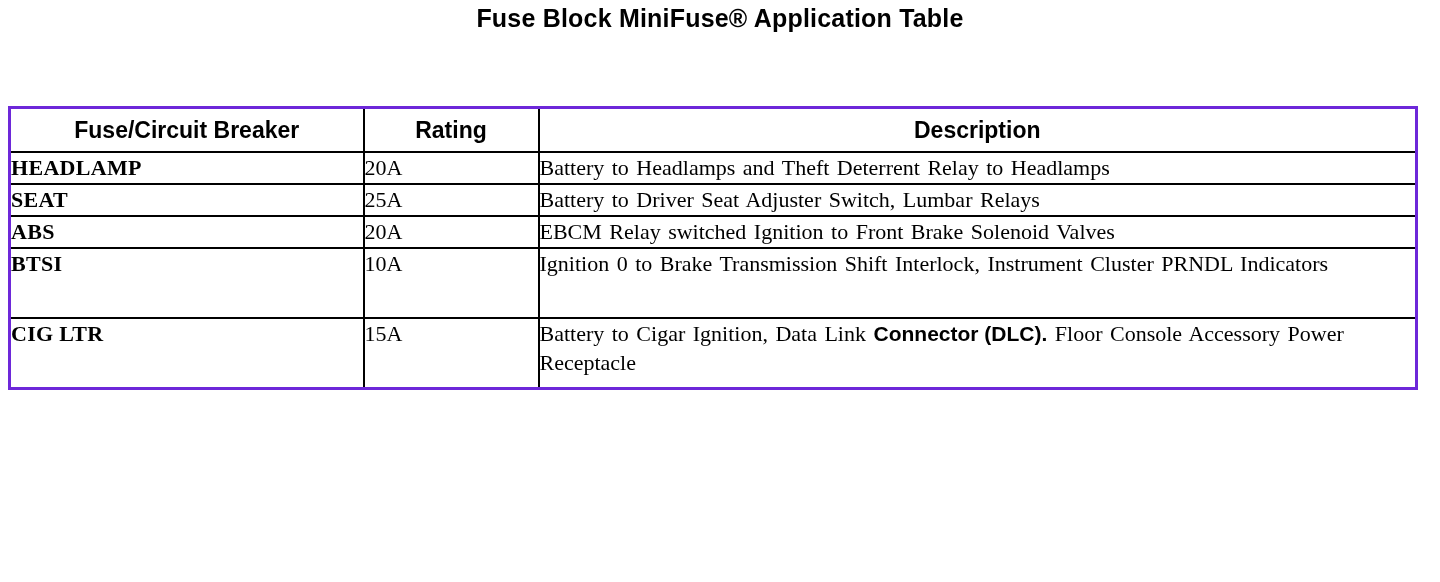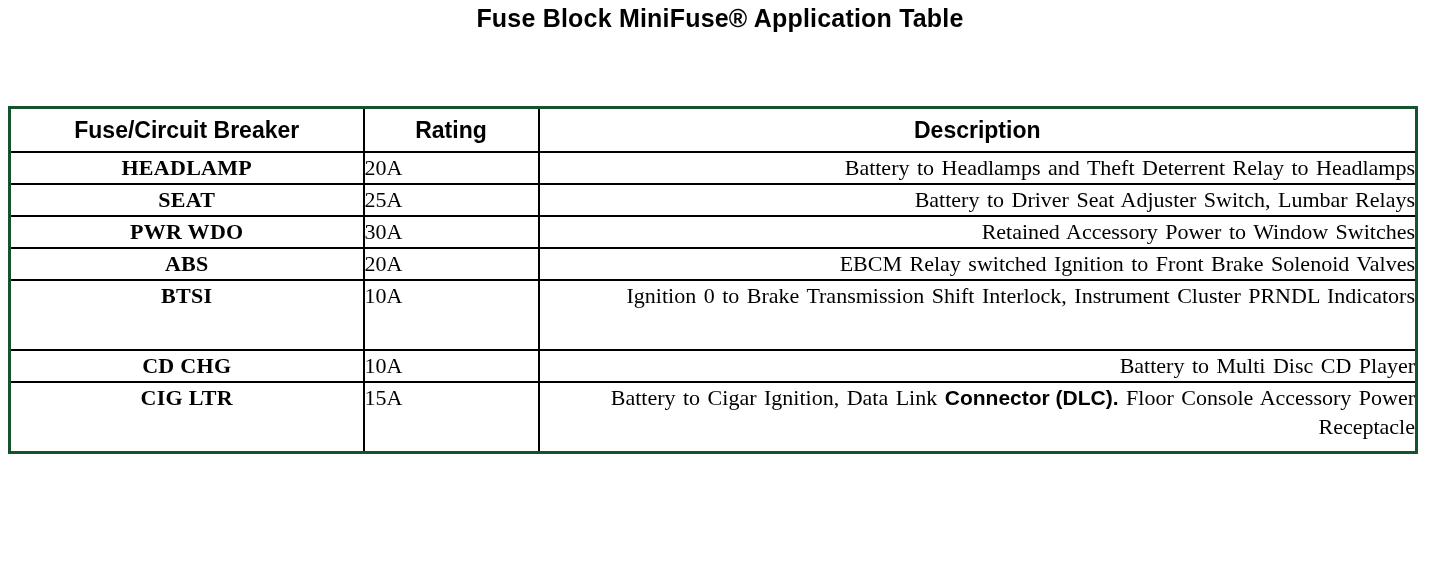--- a/index.html
+++ b/index.html
@@ -35,21 +35,21 @@
   .table-wrap {
     position: absolute;
     left: 8px;
     top: 106px;
     width: 1409px;
   }
   table.fuse-table {
     border-collapse: collapse;
     table-layout: fixed;
     width: 1409px;
-    border: 3px solid #14532d;
+    border: 3px solid #6d28d9;
   }
   table.fuse-table col.c-name   { width: 354px; }
   table.fuse-table col.c-rating { width: 175px; }
   table.fuse-table col.c-desc   { width: 878px; }
 
   table.fuse-table th,
   table.fuse-table td {
     border: 2px solid #000;
     padding: 0;
     vertical-align: top;
@@ -72,30 +72,28 @@
   tbody td {
     font-family: "Liberation Serif", "DejaVu Serif", serif;
     font-size: 22px;
     line-height: 29px;
   }
   td.cell-name {
     font-weight: bold;
     padding: 5px 0 6px 9px;
     white-space: nowrap;
     letter-spacing: 0.3px;
-    text-align: center;
   }
   td.cell-rating {
     padding: 5px 0 6px 0;
     white-space: nowrap;
   }
   td.cell-desc {
     padding: 5px 6px 6px 10px;
     word-spacing: 2px;
-    text-align: right;
   }
   tbody tr.tall td { height: 68px; }
   tbody tr.normal td { height: 30px; }
 
   .desc-bold {
     font-family: "Liberation Sans", "DejaVu Sans", sans-serif;
     font-weight: bold;
     font-size: 21px;
     word-spacing: 0px;
     margin-top: 8px;
@@ -125,38 +123,28 @@
           <td class="cell-name">HEADLAMP</td>
           <td class="cell-rating">20A</td>
           <td class="cell-desc">Battery to Headlamps and Theft Deterrent Relay to Headlamps</td>
         </tr>
         <tr class="normal">
           <td class="cell-name">SEAT</td>
           <td class="cell-rating">25A</td>
           <td class="cell-desc">Battery to Driver Seat Adjuster Switch, Lumbar Relays</td>
         </tr>
         <tr class="normal">
-          <td class="cell-name">PWR WDO</td>
-          <td class="cell-rating">30A</td>
-          <td class="cell-desc">Retained Accessory Power to Window Switches</td>
-        </tr>
-        <tr class="normal">
           <td class="cell-name">ABS</td>
           <td class="cell-rating">20A</td>
           <td class="cell-desc">EBCM Relay switched Ignition to Front Brake Solenoid Valves</td>
         </tr>
         <tr class="tall">
           <td class="cell-name">BTSI</td>
           <td class="cell-rating">10A</td>
           <td class="cell-desc">Ignition 0 to Brake Transmission Shift Interlock, Instrument Cluster PRNDL Indicators</td>
-        </tr>
-        <tr class="normal">
-          <td class="cell-name">CD CHG</td>
-          <td class="cell-rating">10A</td>
-          <td class="cell-desc">Battery to Multi Disc CD Player</td>
         </tr>
         <tr class="tall">
           <td class="cell-name">CIG LTR</td>
           <td class="cell-rating">15A</td>
           <td class="cell-desc"><span>Battery to Cigar Ignition, Data Link </span><span class="desc-bold">Connector (DLC).</span><span> Floor Console Accessory Power Receptacle</span></td>
         </tr>
       </tbody>
   </table>
 </div>
 

